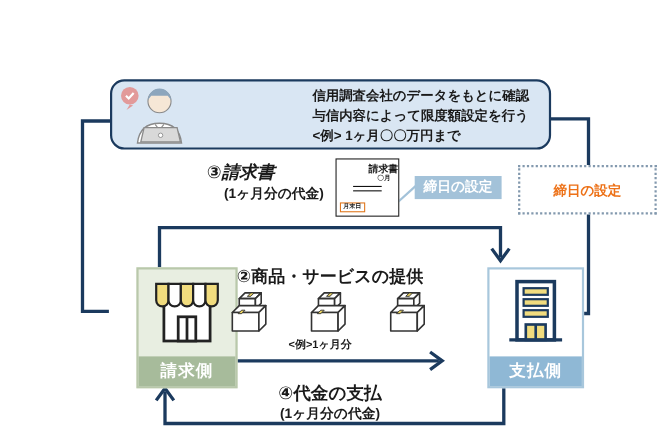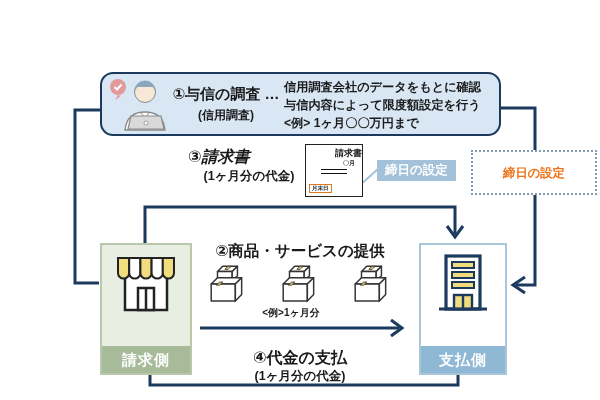--- a/index.html
+++ b/index.html
@@ -41,21 +41,21 @@
   .deadline-tag{position:absolute;left:377px;top:160px;height:21px;z-index:2;
     background:#a3c2d9;color:#ffffff;font-size:12.5px;font-weight:800;
     line-height:21px;padding:0 8px;white-space:nowrap;}
   
   .contract-note{position:absolute;left:471px;top:150px;width:126px;height:45px;z-index:3;
     background:#ffffff;border:2px dotted #8399ae;box-sizing:border-box;
     display:flex;flex-direction:column;justify-content:center;text-align:center;}
   .contract-note .n1{font-size:12.3px;font-weight:800;color:#22354c;white-space:nowrap;}
   .contract-note .n2{font-size:12.3px;font-weight:800;color:#ed7117;margin-top:2px;white-space:nowrap;}
   
-  .entity{position:absolute;top:243px;height:132px;z-index:2;box-sizing:border-box;}
+  .entity{position:absolute;top:243px;height:110px;z-index:2;box-sizing:border-box;margin-left:24px;}
   .entity .bar{position:absolute;left:0;bottom:0;width:100%;height:27px;
     color:#fff;font-size:15px;font-weight:800;text-align:center;line-height:27px;letter-spacing:1px;}
   .biller{left:100px;width:92px;background:#e8eee1;border:2px solid #b9c8ab;}
   .biller .bar{background:#a7bb9b;}
   .payer{left:419px;width:88px;background:#ffffff;border:2px solid #a8c7dc;}
   .payer .bar{background:#8fb8d5;}
   .entity .eicon{position:absolute;left:50%;transform:translateX(-50%);top:8px;}
   
   .s2-label{position:absolute;left:196px;top:241px;width:208px;text-align:center;
     font-size:15.5px;font-weight:800;z-index:2;white-space:nowrap;}
@@ -108,24 +108,20 @@
         <path d="M27.5,15 a10.5,10.5 0 0 1 21,0 l-3,-4 h-15 z" fill="#8da6bd"></path>
         <path d="M18,54 q2,-18 20,-18 q18,0 20,18 z" fill="#ffffff" stroke="#8a8a8a" stroke-width="1.3"></path>
         <path d="M34,37 l4,5 l4,-5" fill="none" stroke="#8a8a8a" stroke-width="1"></path>
         <path d="M38,42 v7" stroke="#33527a" stroke-width="2.5"></path>
       </g>
       <g>
         <polygon points="24,40 54,40 57,53 21,53" fill="#d9d9d9" stroke="#8a8a8a" stroke-width="1.2"></polygon>
         <circle cx="39" cy="47" r="2" fill="#fff" stroke="#8a8a8a" stroke-width="0.8"></circle>
       </g>
     </svg>
-    <div class="c-label">
-      <div class="l1">①与信の調査 …</div>
-      <div class="l2">(信用調査)</div>
-    </div>
     <div class="c-desc">
       <div>信用調査会社のデータをもとに確認</div>
       <div>与信内容によって限度額設定を行う</div>
       <div>&lt;例&gt; 1ヶ月〇〇万円まで</div>
     </div>
   </div>
 
   <div class="s3-label">③請求書</div>
   <div class="s3-sub">(1ヶ月分の代金)</div>
   <div class="invoice">

